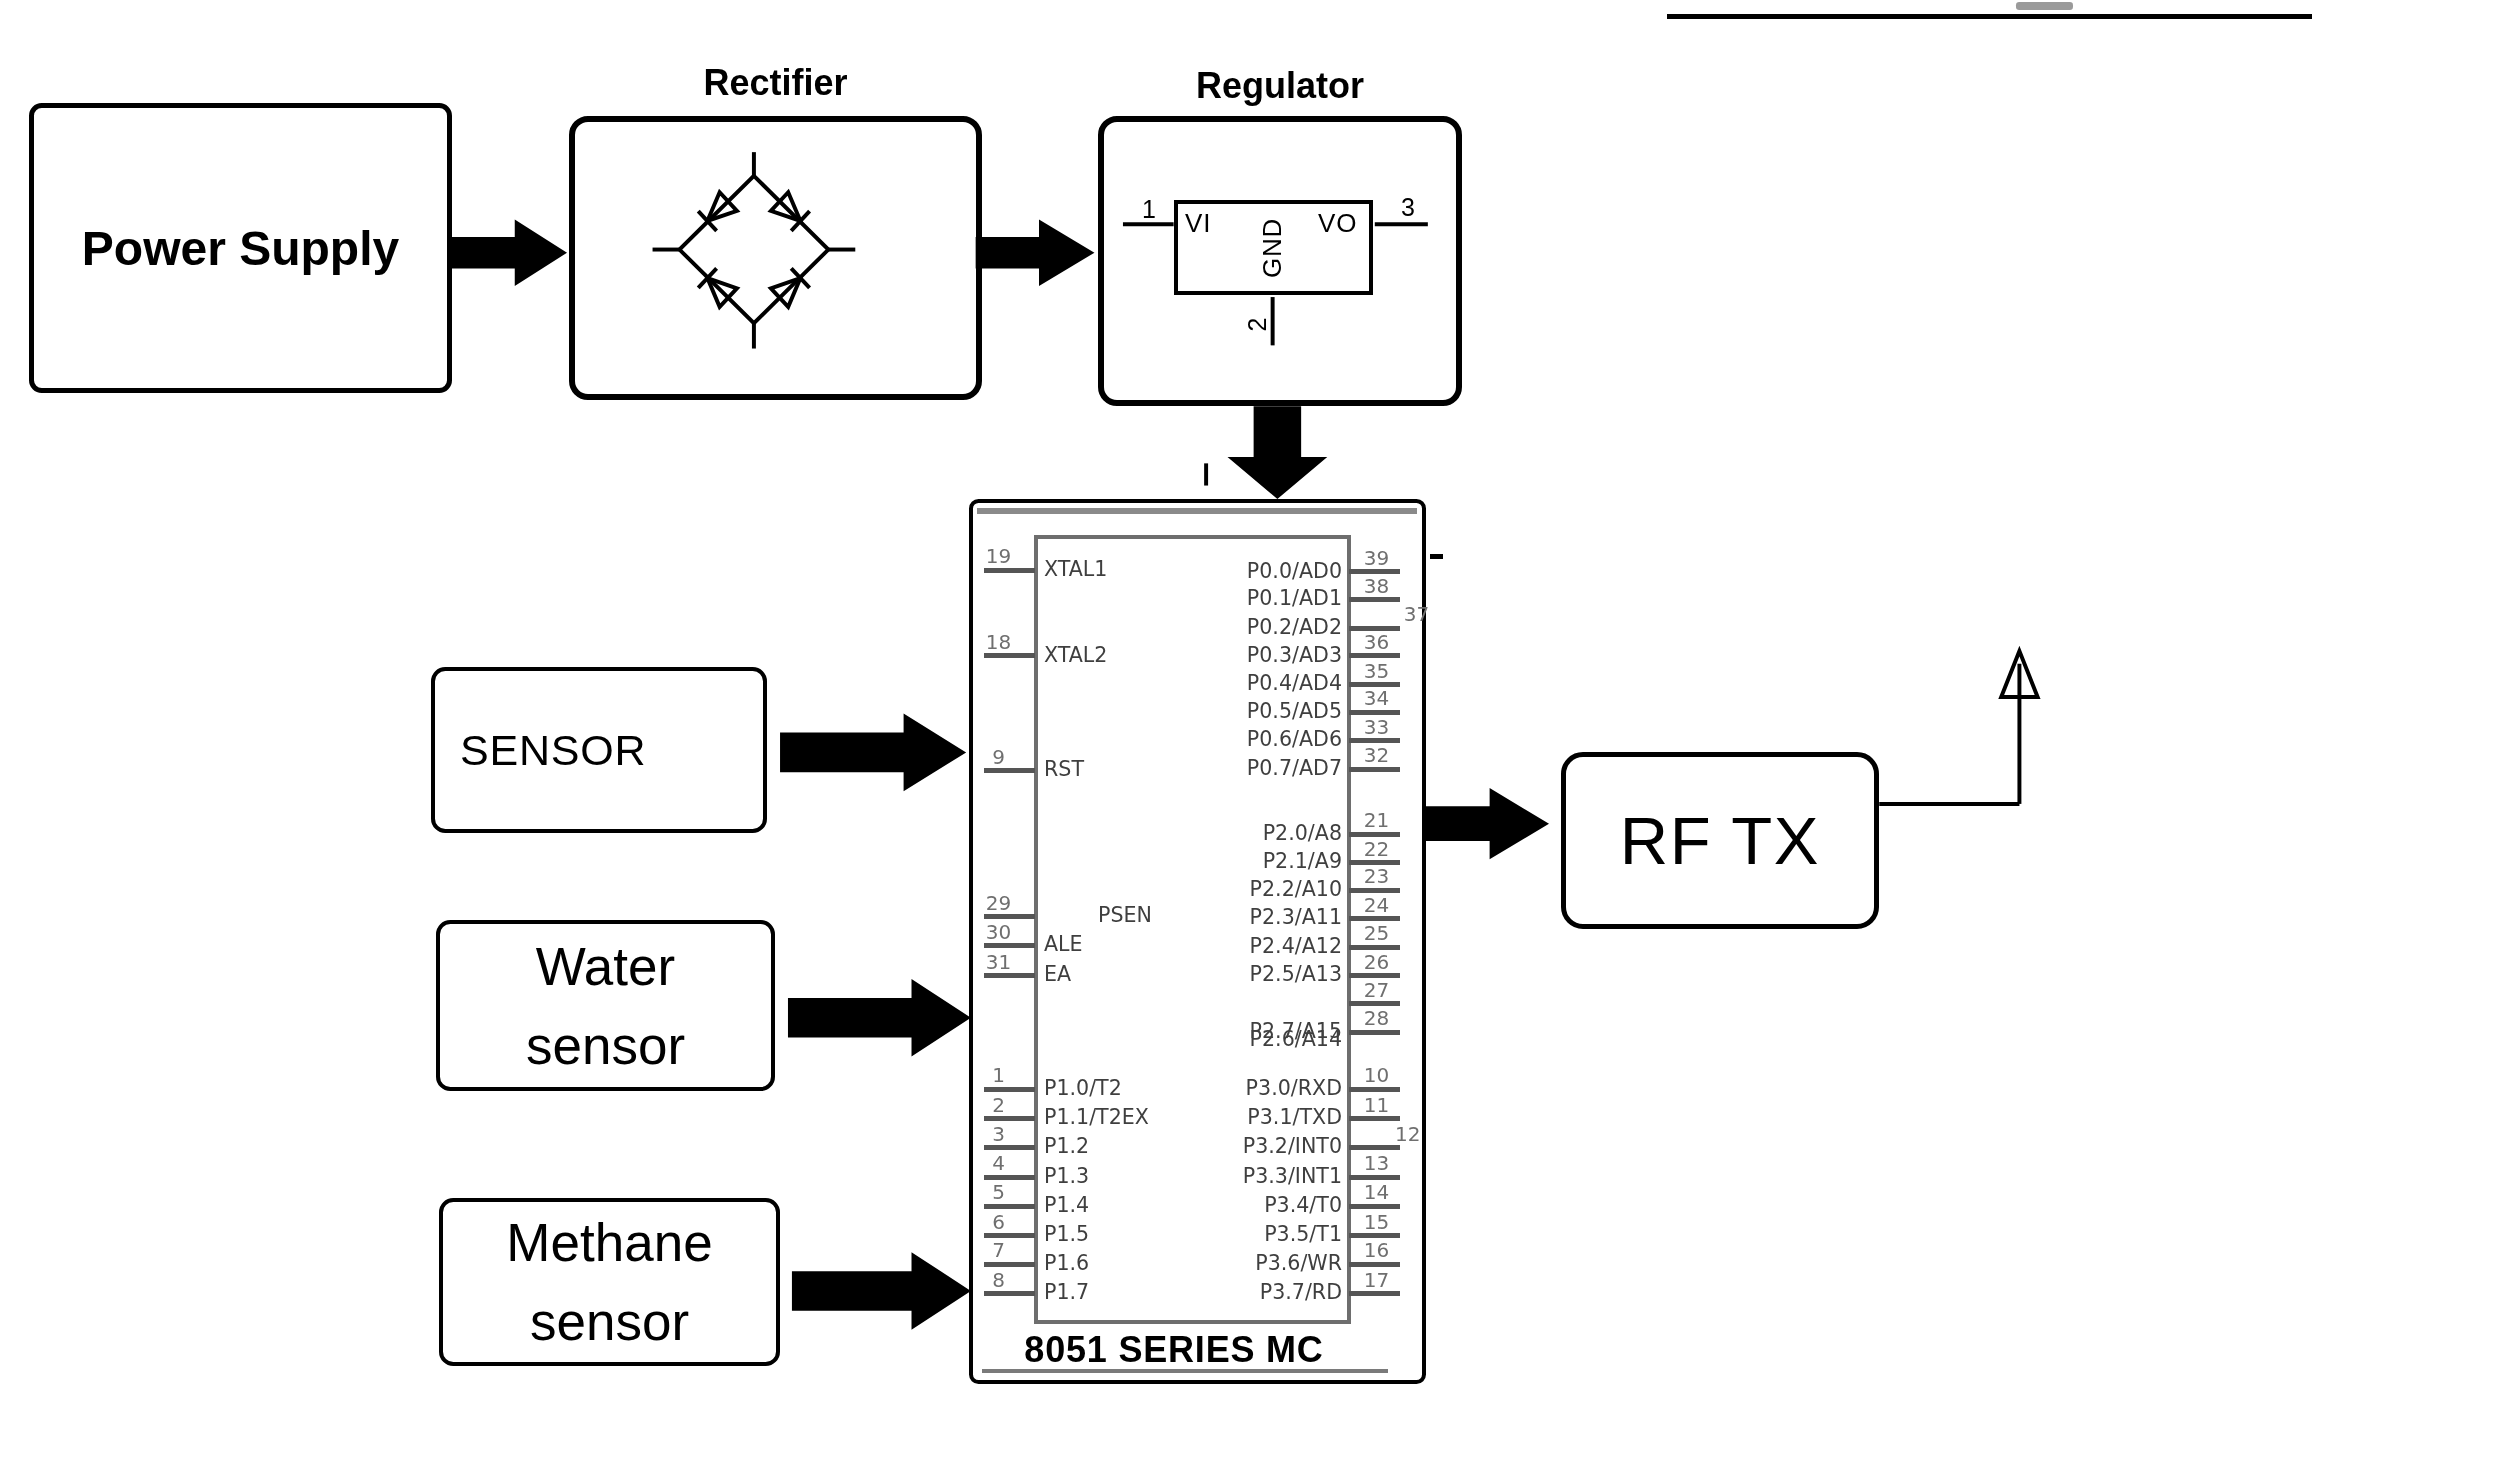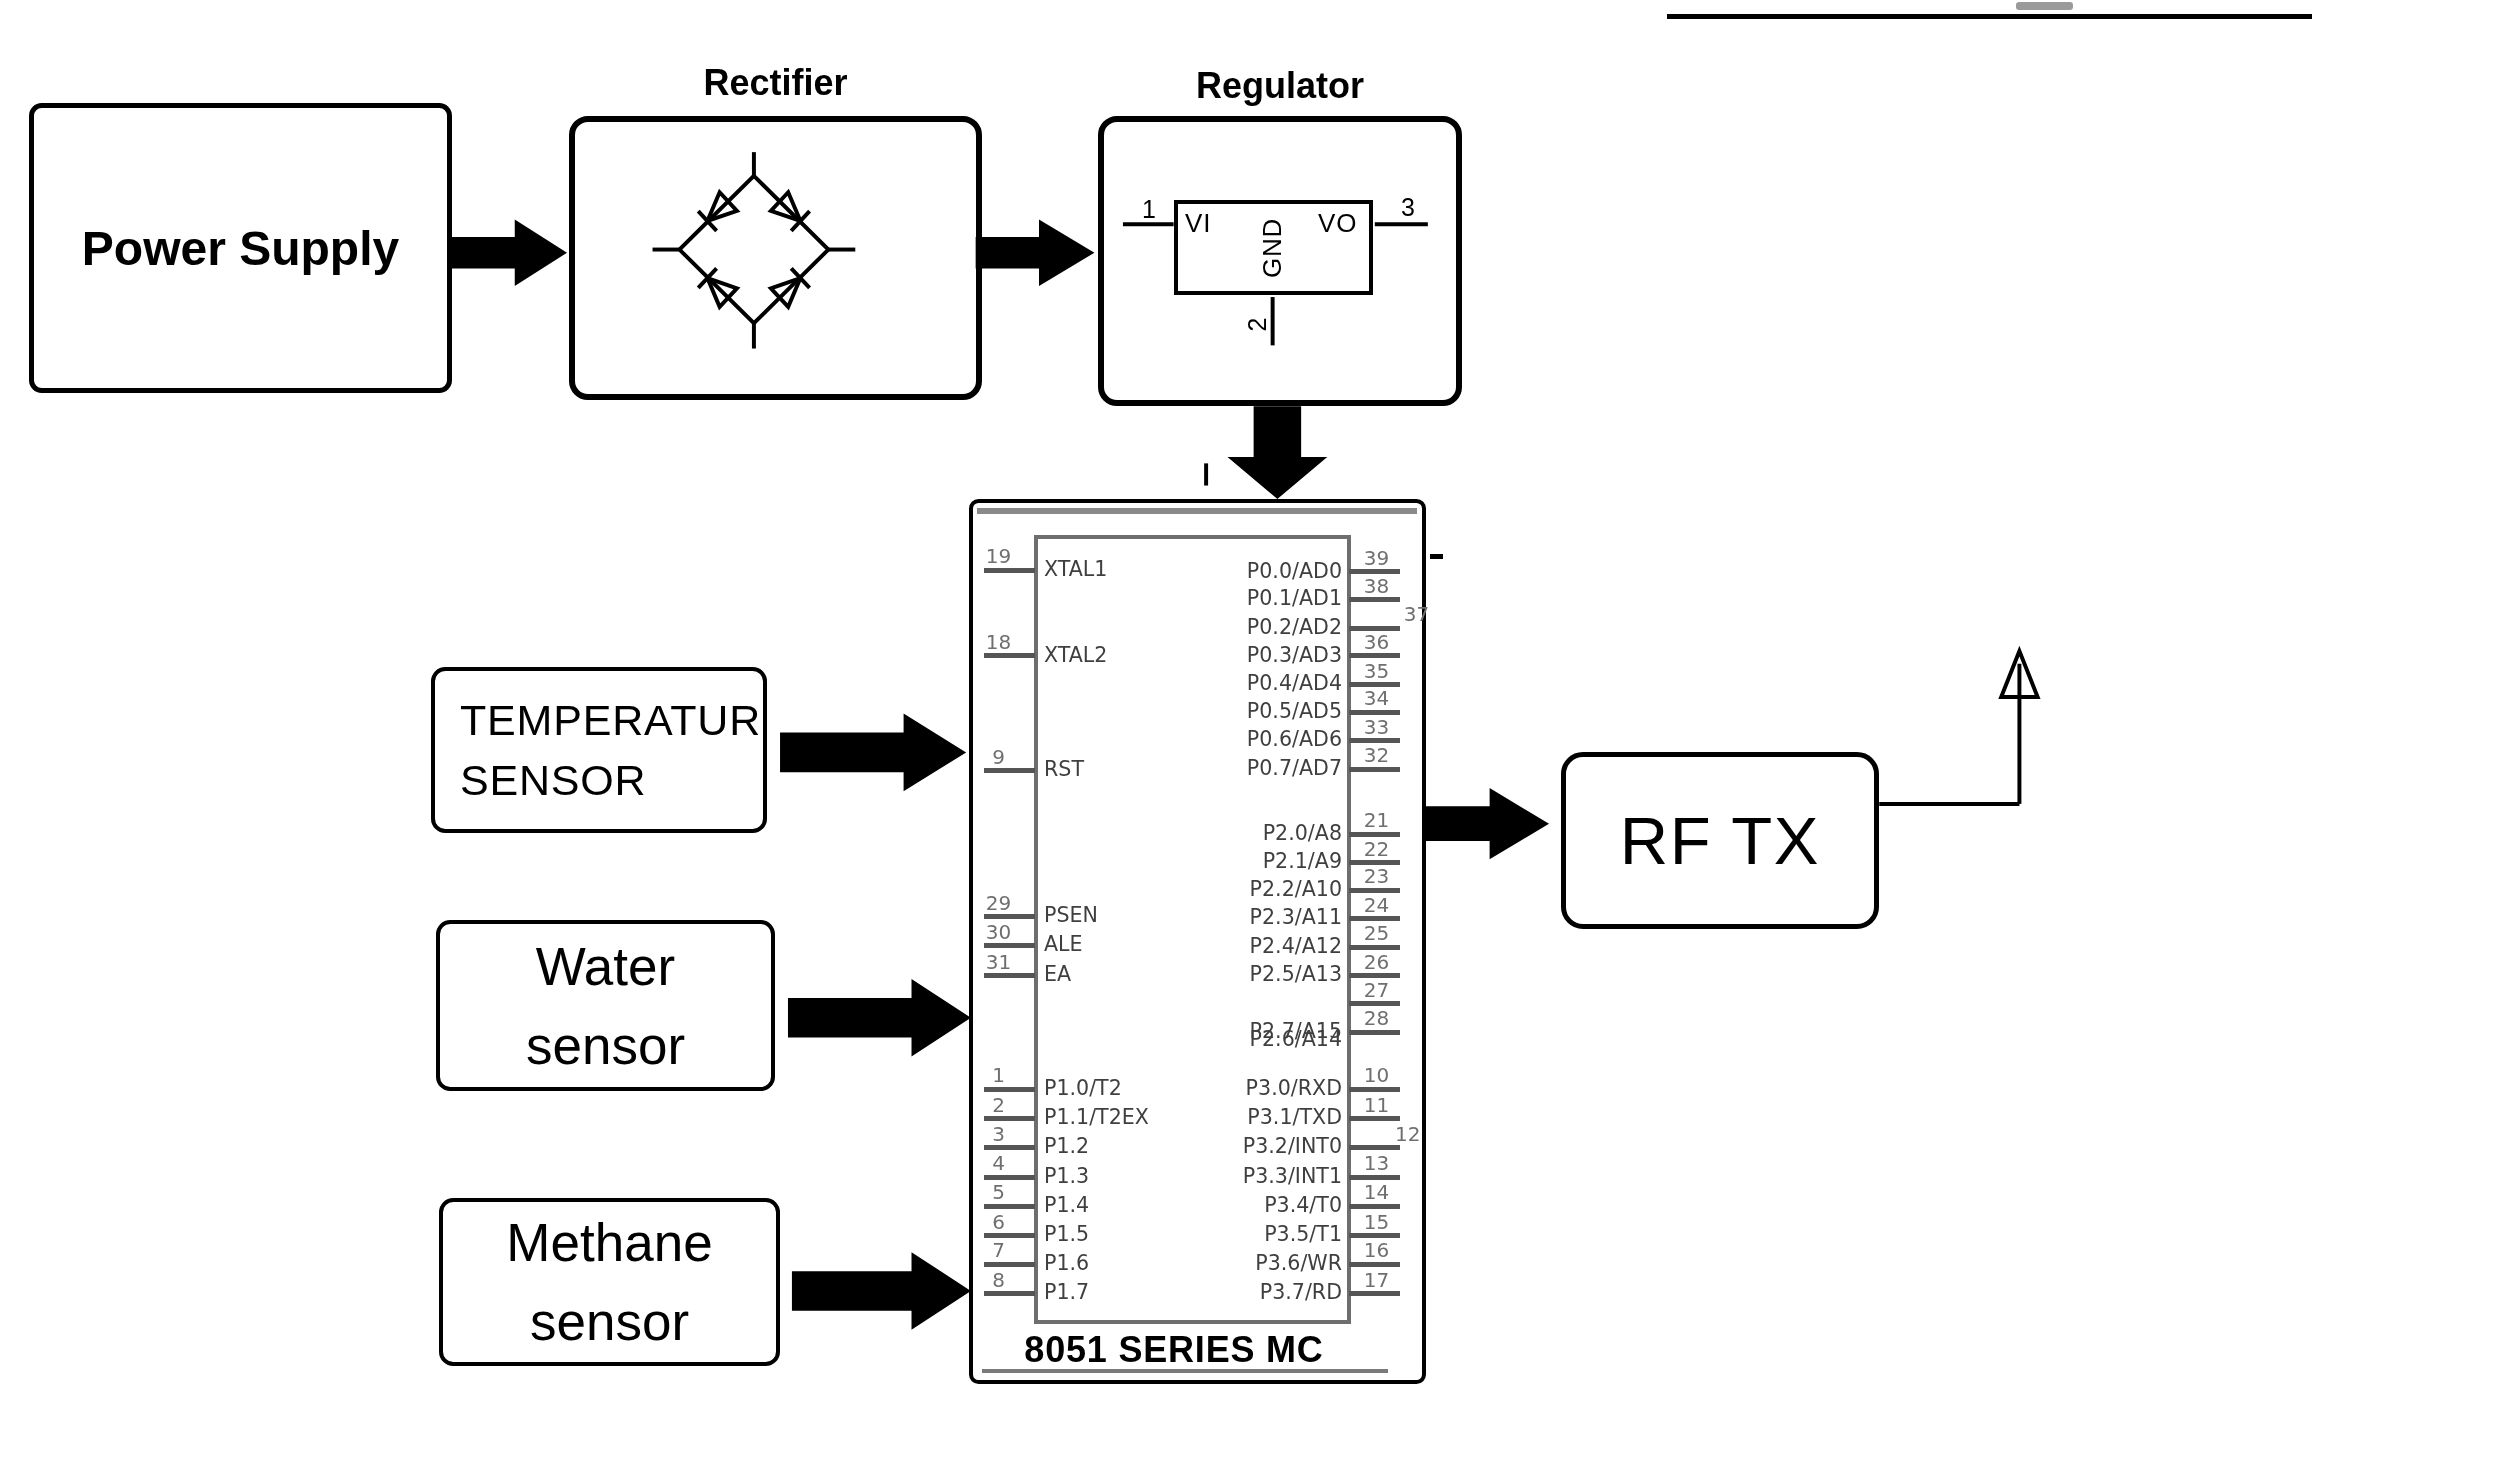--- a/index.html
+++ b/index.html
@@ -167,21 +167,21 @@
     <div class="pin-num" style="left: 973px; top: 546px; width: 51px;">19</div>
     <div class="pin-name" style="left: 1044px; top: 556px;">XTAL1</div>
     <div class="pin-stub" style="left: 984px; top: 653px; width: 51px;"></div>
     <div class="pin-num" style="left: 973px; top: 632px; width: 51px;">18</div>
     <div class="pin-name" style="left: 1044px; top: 642px;">XTAL2</div>
     <div class="pin-stub" style="left: 984px; top: 768px; width: 51px;"></div>
     <div class="pin-num" style="left: 973px; top: 747px; width: 51px;">9</div>
     <div class="pin-name" style="left: 1044px; top: 756px;">RST</div>
     <div class="pin-stub" style="left: 984px; top: 914px; width: 51px;"></div>
     <div class="pin-num" style="left: 973px; top: 893px; width: 51px;">29</div>
-    <div class="pin-name" style="left: 1044px; top: 902px;">PSEN</div>
+    <div class="pin-name" style="left: 1098px; top: 902px;">PSEN</div>
     <div class="pin-stub" style="left: 984px; top: 943px; width: 51px;"></div>
     <div class="pin-num" style="left: 973px; top: 922px; width: 51px;">30</div>
     <div class="pin-name" style="left: 1044px; top: 931px;">ALE</div>
     <div class="pin-stub" style="left: 984px; top: 973px; width: 51px;"></div>
     <div class="pin-num" style="left: 973px; top: 952px; width: 51px;">31</div>
     <div class="pin-name" style="left: 1044px; top: 961px;">EA</div>
     <div class="pin-stub" style="left: 984px; top: 1087px; width: 51px;"></div>
     <div class="pin-num" style="left: 973px; top: 1065px; width: 51px;">1</div>
     <div class="pin-name" style="left: 1044px; top: 1075px;">P1.0/T2</div>
     <div class="pin-stub" style="left: 984px; top: 1116px; width: 51px;"></div>
@@ -273,21 +273,20 @@
     <div class="pin-name" style="left: 1148px; top: 1221px; width: 194px; text-align: right;">P3.5/T1</div>
     <div class="pin-stub" style="left: 1349px; top: 1262px; width: 51px;"></div>
     <div class="pin-num" style="left: 1351px; top: 1240px; width: 51px;">16</div>
     <div class="pin-name" style="left: 1148px; top: 1250px; width: 194px; text-align: right;">P3.6/WR</div>
     <div class="pin-stub" style="left: 1349px; top: 1291px; width: 51px;"></div>
     <div class="pin-num" style="left: 1351px; top: 1270px; width: 51px;">17</div>
     <div class="pin-name" style="left: 1148px; top: 1279px; width: 194px; text-align: right;">P3.7/RD</div>
   </div>
 
 <div class="box sensor-box" id="sensor-temperature">
-  <div class="l">TEMPERATUR</div>
   <div class="l">SENSOR</div>
 </div>
 <div class="box sensor-box" id="sensor-water">
   <div class="l">Water</div>
   <div class="l">sensor</div>
 </div>
 <div class="box sensor-box" id="sensor-methane">
   <div class="l">Methane</div>
   <div class="l">sensor</div>
 </div>

